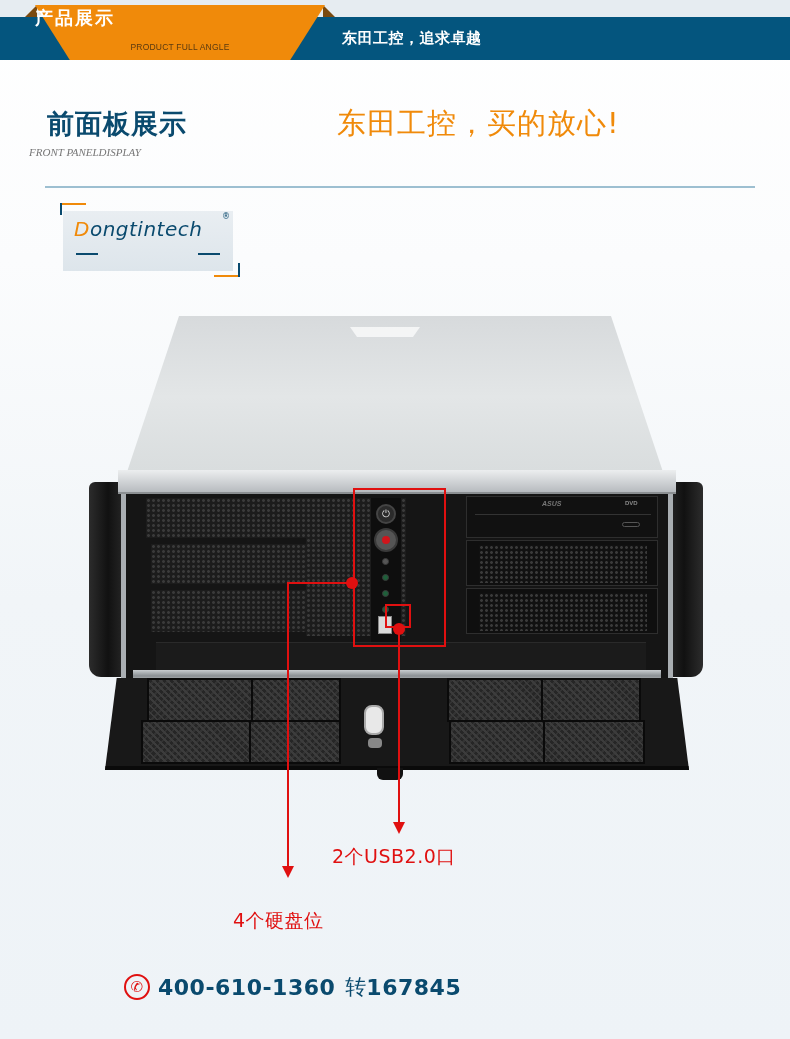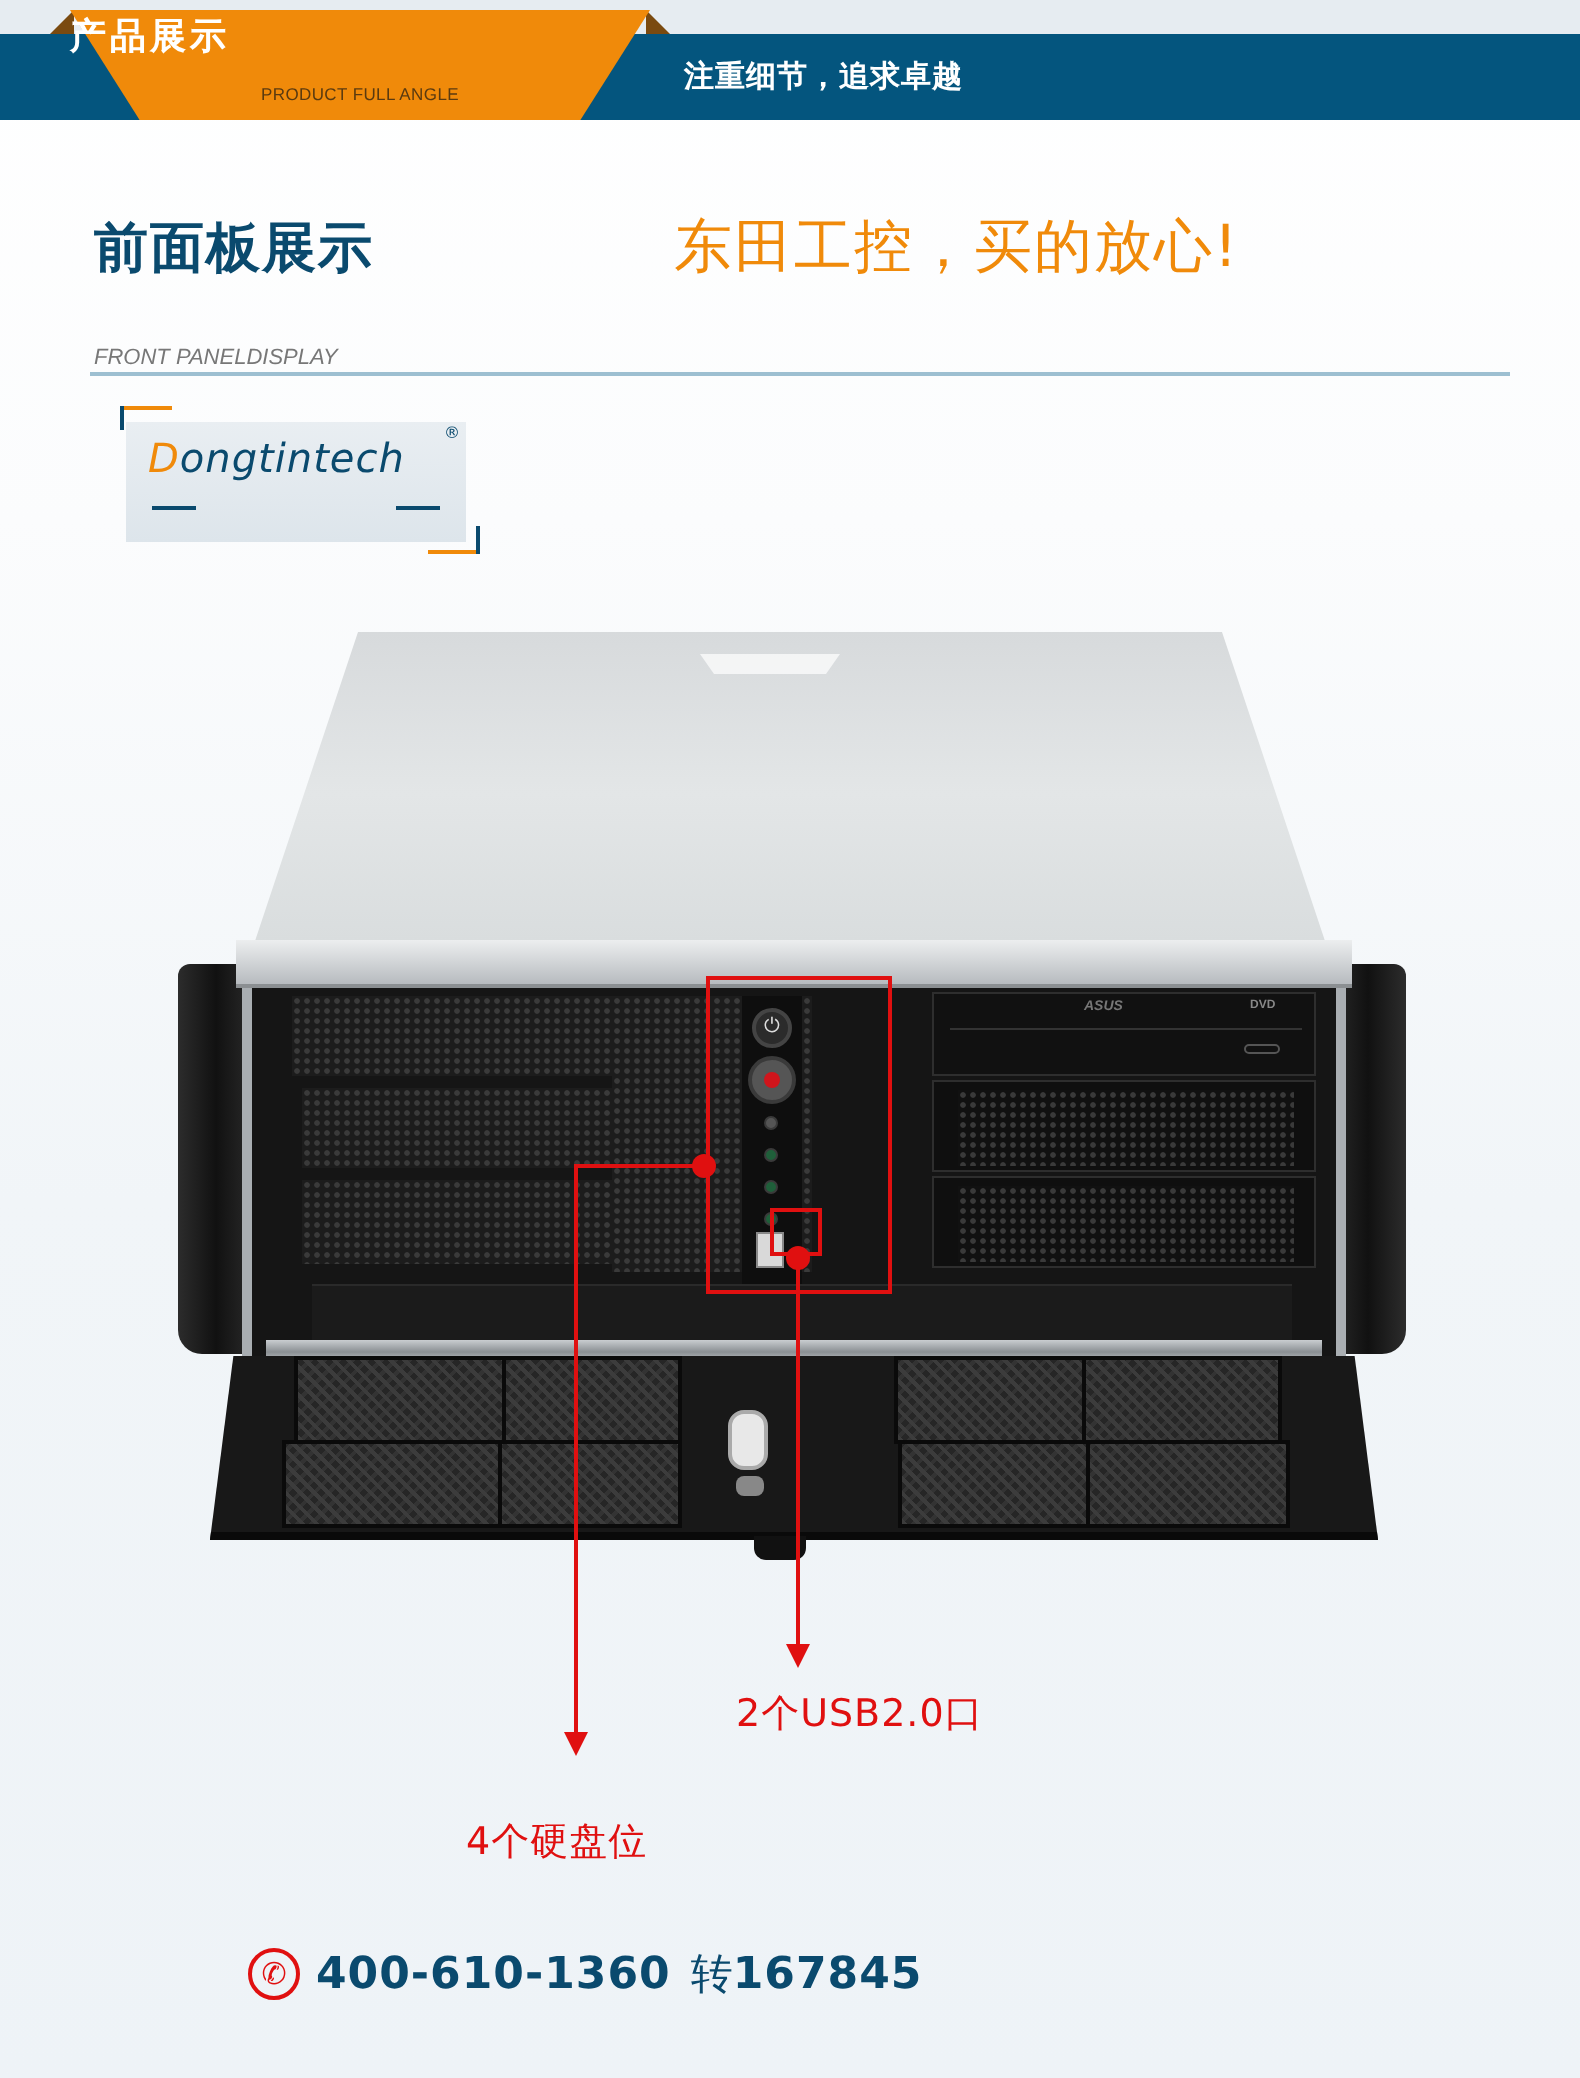--- a/index.html
+++ b/index.html
@@ -38,22 +38,22 @@
   .banner-slogan {
     position: absolute; left: 342px; top: 29px; color: #ffffff;
     font-size: 15px; font-weight: bold; letter-spacing: 0.5px;
   }
   
   .section-title {
     position: absolute; left: 47px; top: 106px; color: #0a4a6e;
     font-size: 27px; font-weight: bold; letter-spacing: 1px;
   }
   .section-sub {
-    position: absolute; left: 47px; top: 146px; color: #777777;
-    font-size: 11px; font-style: italic; font-family: Liberation Sans, sans-serif; margin-top: 27px;
+    position: absolute; left: 29px; top: 146px; color: #777777;
+    font-size: 11px; font-style: italic; font-family: Liberation Serif, serif;
   }
   .section-tagline {
     position: absolute; left: 337px; top: 104px; color: #f08a0a;
     font-size: 29px; letter-spacing: 1px;
   }
   .section-rule {
     position: absolute; left: 45px; top: 186px; width: 710px; height: 2px; background: #9dbfd1;
   }
   
   .logo { position: absolute; left: 60px; top: 203px; width: 180px; height: 74px; }
@@ -193,21 +193,21 @@
 <body>
 
 <div class="banner">
   <div class="banner-top"></div>
   <div class="banner-bar"></div>
   <div class="banner-fold-l"></div>
   <div class="banner-fold-r"></div>
   <div class="banner-tab"></div>
   <div class="banner-title">产品展示</div>
   <div class="banner-sub">PRODUCT FULL ANGLE</div>
-  <div class="banner-slogan">注重细节，追求卓越</div>
+  <div class="banner-slogan">东田工控，追求卓越</div>
 </div>
 
 <div class="section-title">前面板展示</div>
 <div class="section-sub">FRONT PANELDISPLAY</div>
 <div class="section-tagline">东田工控，买的放心!</div>
 <div class="section-rule"></div>
 
 <div class="logo">
   <div class="logo-corner-tl-h"></div>
   <div class="logo-corner-tl-v"></div>
@@ -272,21 +272,21 @@
 
 <div class="callout-box" style="left:353px; top:488px; width:93px; height:159px;"></div>
 <div class="callout-box" style="left:385px; top:604px; width:26px; height:24px;"></div>
 <div class="callout-dot" style="left:346px; top:577px;"></div>
 <div class="callout-line" style="left:287px; top:582px; width:64px; height:2px;"></div>
 <div class="callout-line" style="left:287px; top:582px; width:2px; height:288px;"></div>
 <div class="callout-arrow" style="left:282px; top:866px;"></div>
 <div class="callout-dot" style="left:393px; top:623px;"></div>
 <div class="callout-line" style="left:398px; top:628px; width:2px; height:198px;"></div>
 <div class="callout-arrow" style="left:393px; top:822px;"></div>
-<div class="callout-label" style="left:332px; top:844px;margin-left:36px;">2个USB2.0口</div>
+<div class="callout-label" style="left:332px; top:844px;">2个USB2.0口</div>
 <div class="callout-label" style="left:233px; top:880px;margin-top:28px;">4个硬盘位</div>
 
 <div class="hotline">
   <div class="phone-icon">✆</div>
   <span class="hotline-number">400-610-1360</span>
   <span class="hotline-ext-label">转</span>
   <span class="hotline-ext">167845</span>
 </div>
 
 </body></html>

